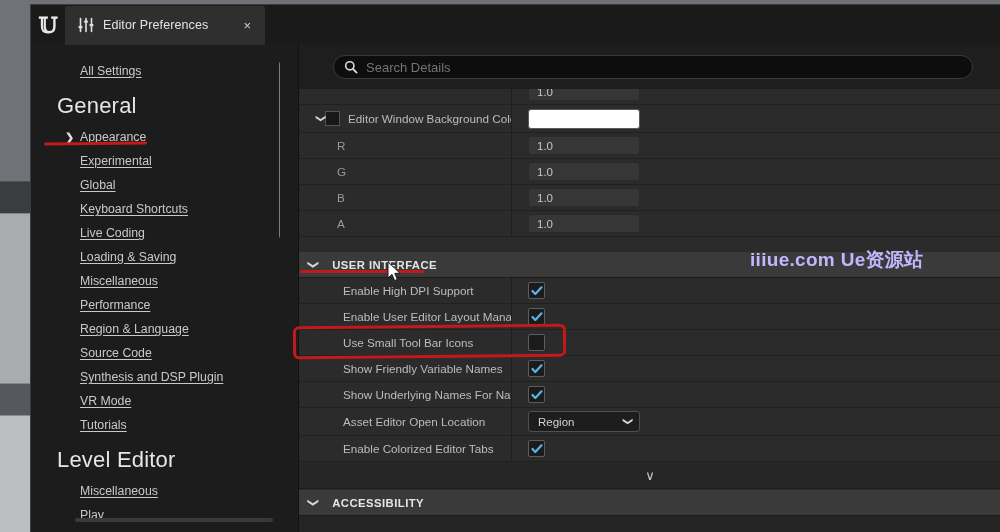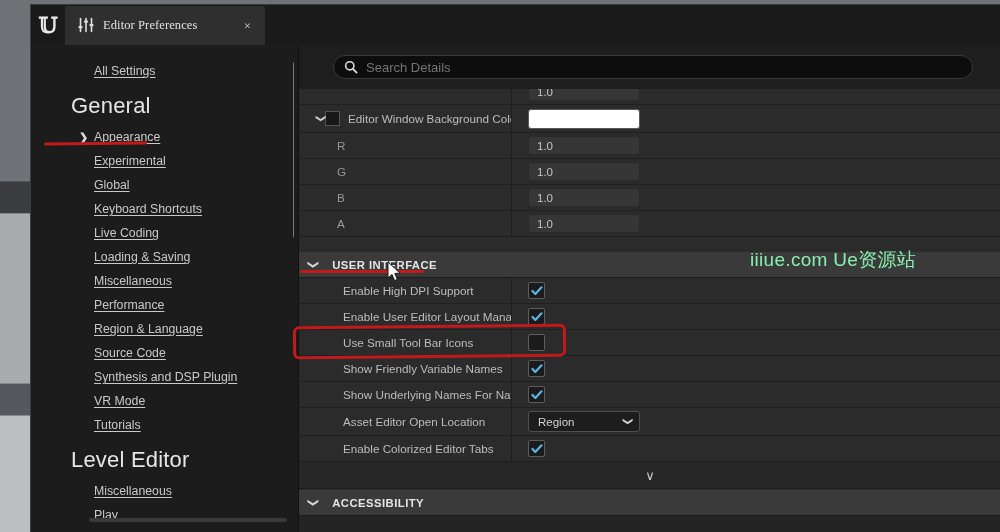--- a/index.html
+++ b/index.html
@@ -40,35 +40,34 @@
     font-family: "DejaVu Serif", serif;
     font-size: 22px; font-weight: bold;
   }
   #tab {
     height: 39px;
     background: #2f2f2f;
     display: flex; align-items: center;
     padding: 0 8px 0 12px;
     min-width: 200px;
     border-radius: 2px 2px 0 0;
-    font-family: Liberation Serif, serif;
   }
   .tab-icon { width: 18px; height: 16px; margin-right: 8px; flex: none; }
   #tab-title {
     color: #e3e3e3; font-size: 12.5px; letter-spacing: .1px;
     white-space: nowrap; flex: 1;
   }
   #tab-close {
     color: #cfcfcf; font-size: 13px; line-height: 1;
     padding: 2px 6px; margin-left: 14px; cursor: pointer;
   }
 
   
   #sidebar {
-    position: absolute; left: 18px; top: 40px;
+    position: absolute; left: 4px; top: 40px;
     width: 245px; height: 488px;
     background: #1c1c1c;
     overflow: hidden;
   }
   .nav-link {
     display: block;
     color: #c9c9c9;
     font-size: 12.3px;
     text-decoration: underline;
     text-underline-offset: 2px;
@@ -251,23 +250,23 @@
     left: 293px; top: 325px; width: 273px; height: 33px;
     border: 3px solid #c21a1a;
     border-radius: 6px;
     transform: rotate(-.6deg);
   }
 
   
   #watermark {
     position: absolute;
     left: 750px; top: 247px;
-    color: #86efac;
+    color: #c4b5fd;
     font-size: 19px;
-    font-weight: normal;
+    font-weight: bold;
     letter-spacing: .3px;
     white-space: nowrap;
     pointer-events: none;
   }
 
   
   #cursor { position: absolute; left: 387px; top: 262px; width: 15px; height: 21px; pointer-events: none; }
 </style>
 </head>
 <body>

